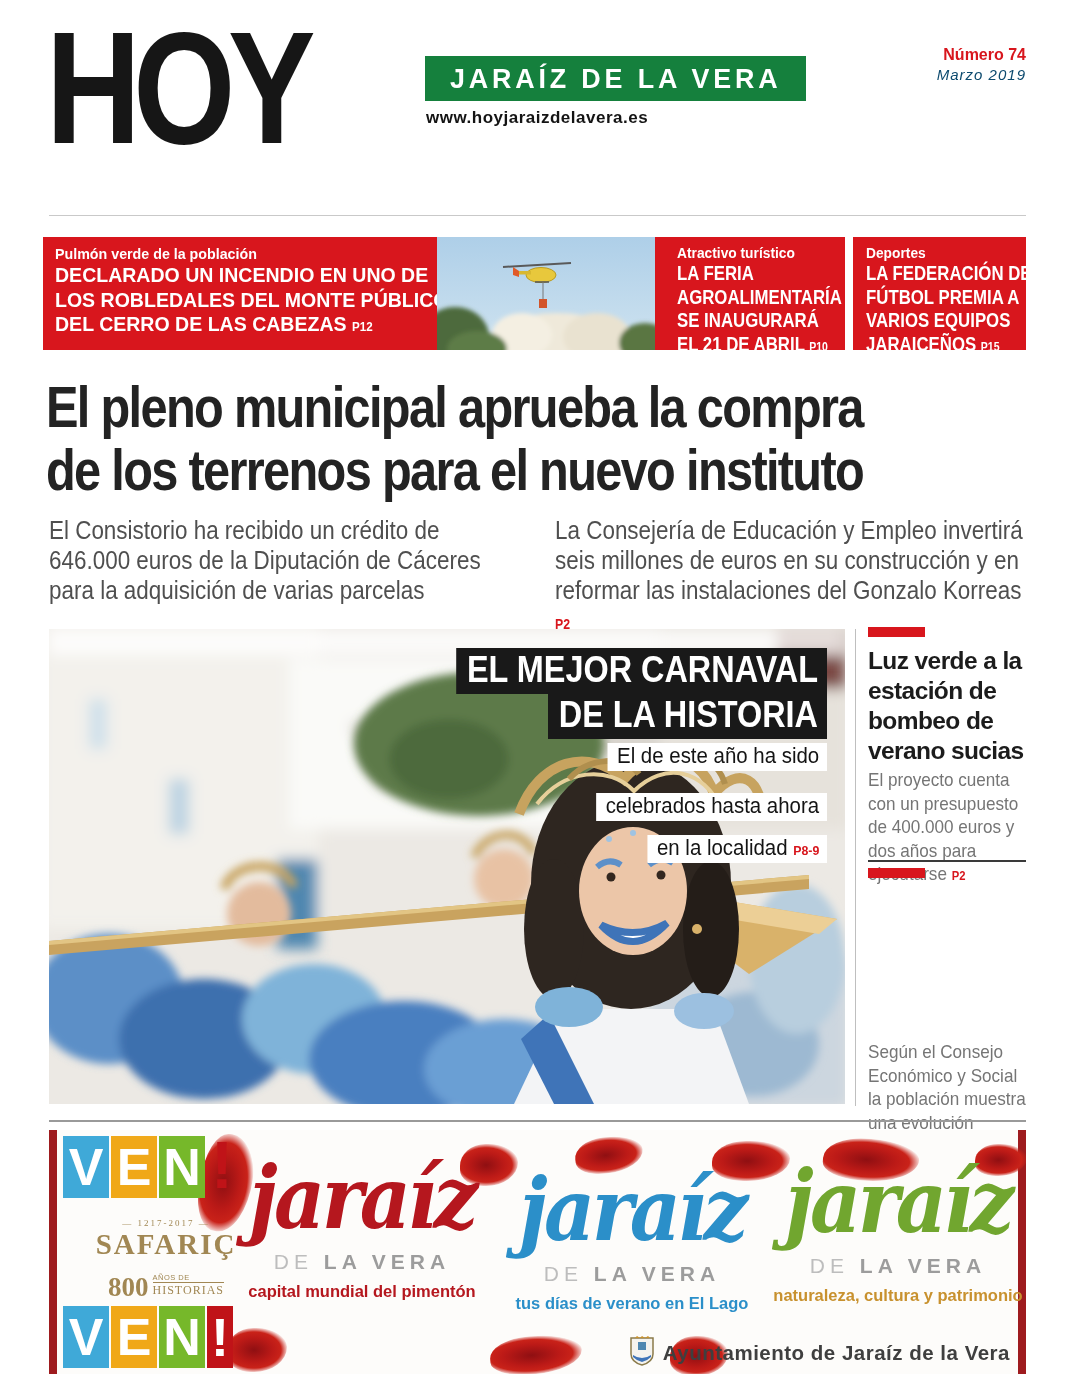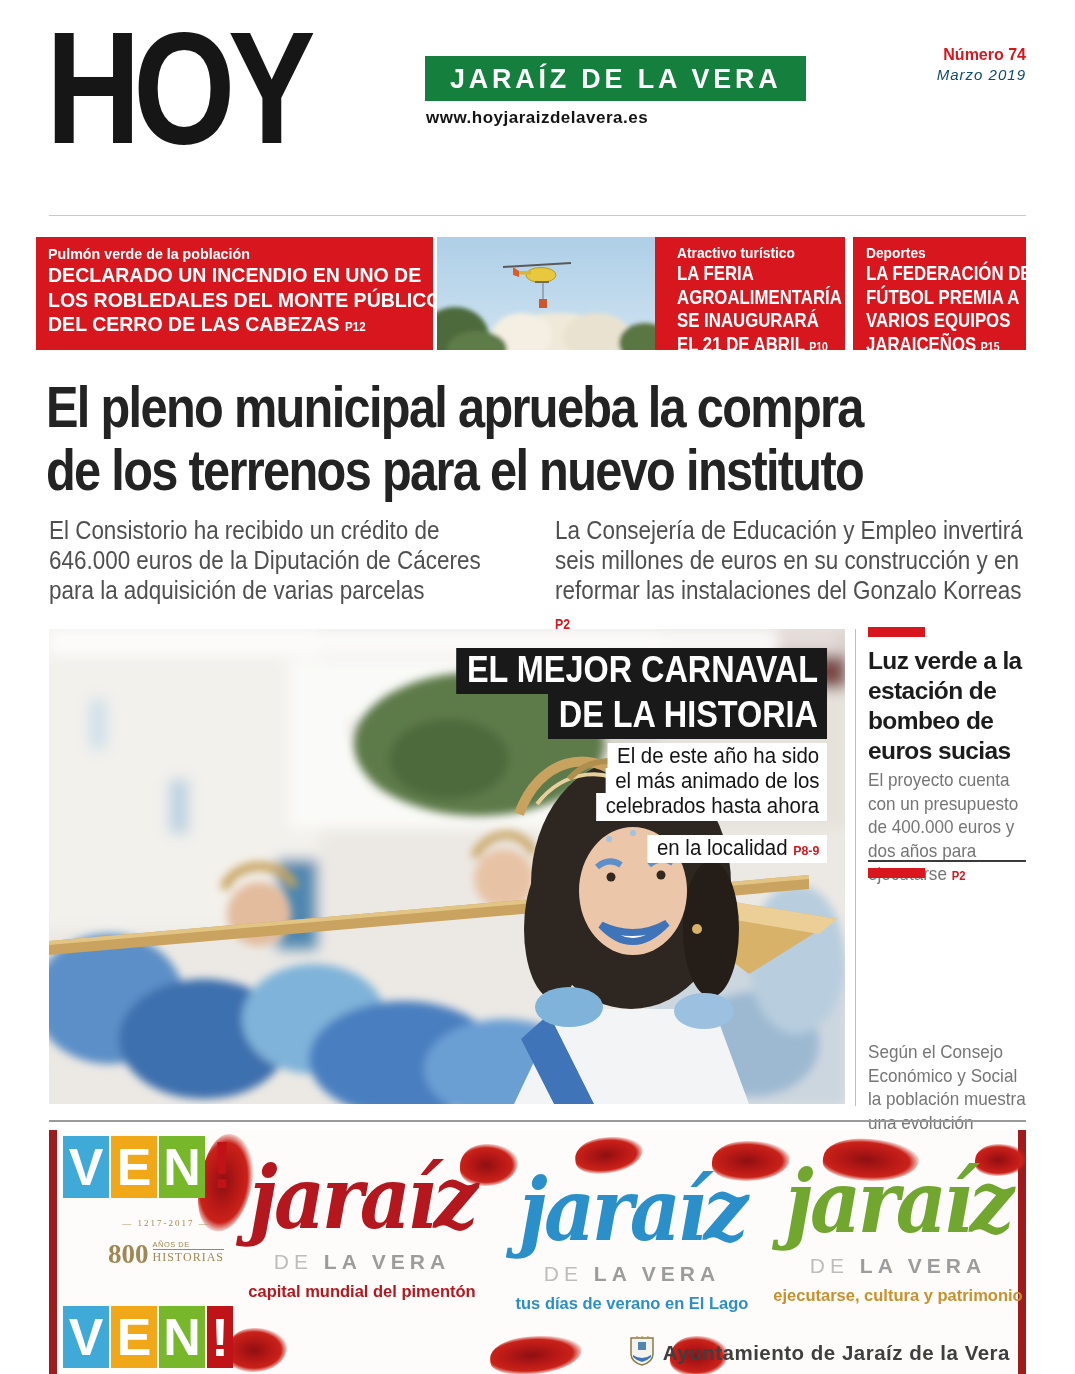--- a/index.html
+++ b/index.html
@@ -17,21 +17,21 @@
   .edition-box span{color:#fff;font-size:28px;font-weight:bold;letter-spacing:4px;
     transform:scaleX(.96);transform-origin:center;}
   .website{left:426px;top:108px;font-size:17px;font-weight:bold;color:#141414;letter-spacing:.5px;}
   .audience{left:426px;top:131px;font-size:12px;color:#8d8d8d;}
   .issue-number{right:49px;top:46px;font-size:16px;font-weight:bold;color:#d8161d;text-align:right;}
   .issue-date{right:49px;top:66px;font-size:15px;color:#0c4a6e;letter-spacing:1px;text-align:right;font-style:italic;}
   .rule-header{left:49px;top:215px;width:977px;height:1px;background:#c9c9c9;}
 
   
   .teaser{background:#d8161d;color:#fff;top:237px;height:113px;box-sizing:border-box;padding:8px 12px;}
-  .t-left{left:36px;width:397px;}
+  .t-left{left:43px;width:397px;}
   .t-mid{left:655px;width:190px;padding-left:22px;}
   .t-right{left:853px;width:173px;padding-left:13px;}
   .t-kicker{font-size:15px;font-weight:bold;margin-bottom:1px;transform:scaleX(.95);transform-origin:left top;white-space:nowrap;}
   .t-line{font-size:21px;font-weight:bold;line-height:24.5px;transform:scaleX(.93);transform-origin:left top;white-space:nowrap;}
   .t-mid .t-line,.t-right .t-line{font-size:20px;line-height:23.5px;transform:scaleX(.84);}
   .t-kicker-sm{font-size:14.5px;}
   .pref{font-size:12.5px;font-weight:bold;letter-spacing:0;}
   .pref-red{color:#d8161d;font-weight:bold;}
   .teaser-photo{left:437px;top:237px;width:218px;height:113px;overflow:hidden;}
 
@@ -254,38 +254,35 @@
     
     <div class="ov" style="top:19px;">
       <span class="ov-black">EL MEJOR CARNAVAL</span>
     </div>
     <div class="ov" style="top:64px;">
       <span class="ov-black">DE LA HISTORIA</span>
     </div>
     <div class="ov" style="top:112px;">
       <span class="ov-white">El de este año ha sido</span>
     </div>
-    <div class="ov" style="top:137px;">
-      <span class="ov-white">el más animado de los</span>
-    </div>
     <div class="ov" style="top:162px;">
       <span class="ov-white">celebrados hasta ahora</span>
     </div>
     <div class="ov" style="top:187px;margin-top:17px;">
       <span class="ov-white">
         <span>en la localidad</span>
         <span class="pref pref-red">P8-9</span>
       </span>
     </div>
   </div>
 
   <div class="abs v-rule"></div>
 
   <div class="abs sb redbar" style="top:627px;"></div>
-  <div class="abs sb sb-headline" style="top:646px;">Luz verde a la estación de bombeo de euros sucias</div>
+  <div class="abs sb sb-headline" style="top:646px;">Luz verde a la estación de bombeo de verano sucias</div>
   <div class="abs sb sb-body" style="top:768px;">
     <span>El proyecto cuenta con un presupuesto de 400.000 euros y dos años para ejecutarse</span>
     <span class="pref pref-red">P2</span>
   </div>
 
   <div class="abs sb-rule"></div>
   <div class="abs sb redbar" style="top:868px;"></div>
   <div class="abs sb sb-body" style="top:1040px;">
     <span>Según el Consejo Económico y Social la población muestra una evolución positiva como centro de servicios</span>
     <span class="pref pref-red">P5</span>
@@ -309,20 +306,21 @@
 
     <div class="ven" style="left:14px;top:6px;">
       <div class="tile tile-v">V</div>
       <div class="tile tile-e">E</div>
       <div class="tile tile-n">N</div>
       <div class="bang-plain">!</div>
     </div>
 
     <div class="safaric">
       <div class="saf-years">— 1217-2017 —</div>
+      <div class="saf-name">SAFARIÇ</div>
       <div class="saf-row">
         <div class="saf-800">800</div>
         <div class="saf-small">
           <div class="s1">AÑOS DE</div>
           <div class="s2">HISTORIAS</div>
         </div>
       </div>
     </div>
 
     <div class="ven" style="left:14px;top:176px;">
@@ -349,21 +347,21 @@
       </div>
       <div class="j-tag c-blue">tus días de verano en El Lago</div>
     </div>
 
     <div class="jlogo" style="left:714px;top:22px;">
       <div class="j-word c-green">jaraíz</div>
       <div class="j-sub">
         <span class="de">DE</span>
         <span class="rest">LA VERA</span>
       </div>
-      <div class="j-tag c-gold">ejecutarse, cultura y patrimonio</div>
+      <div class="j-tag c-gold">naturaleza, cultura y patrimonio</div>
     </div>
 
     <div class="ad-footer">
       <span>
         <svg width="26" height="30" viewBox="0 0 26 30">
           <path d="M2,2 h22 v16 q0,8 -11,11 q-11,-3 -11,-11 Z" fill="#f5f3ee" stroke="#8a7a4a" stroke-width="1.5"></path>
           <rect x="9" y="6" width="8" height="8" fill="#4f87b0"></rect>
           <path d="M4,19 q4,3 9,3 q5,0 9,-3 v2 q-4,4 -9,5 q-5,-1 -9,-5 Z" fill="#3f74b8"></path>
           <path d="M6,2 l2,-2 3,2 2,-2 3,2 3,-2 2,2 Z" fill="#c8912e"></path>
         </svg>

